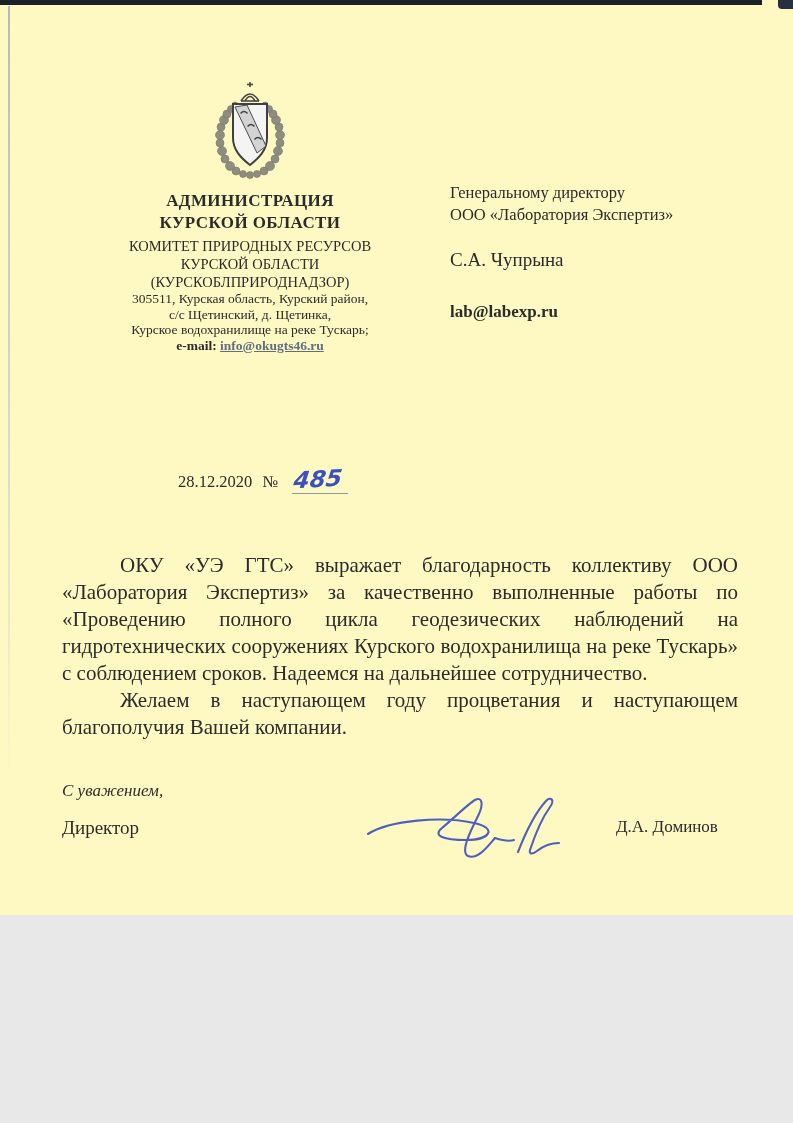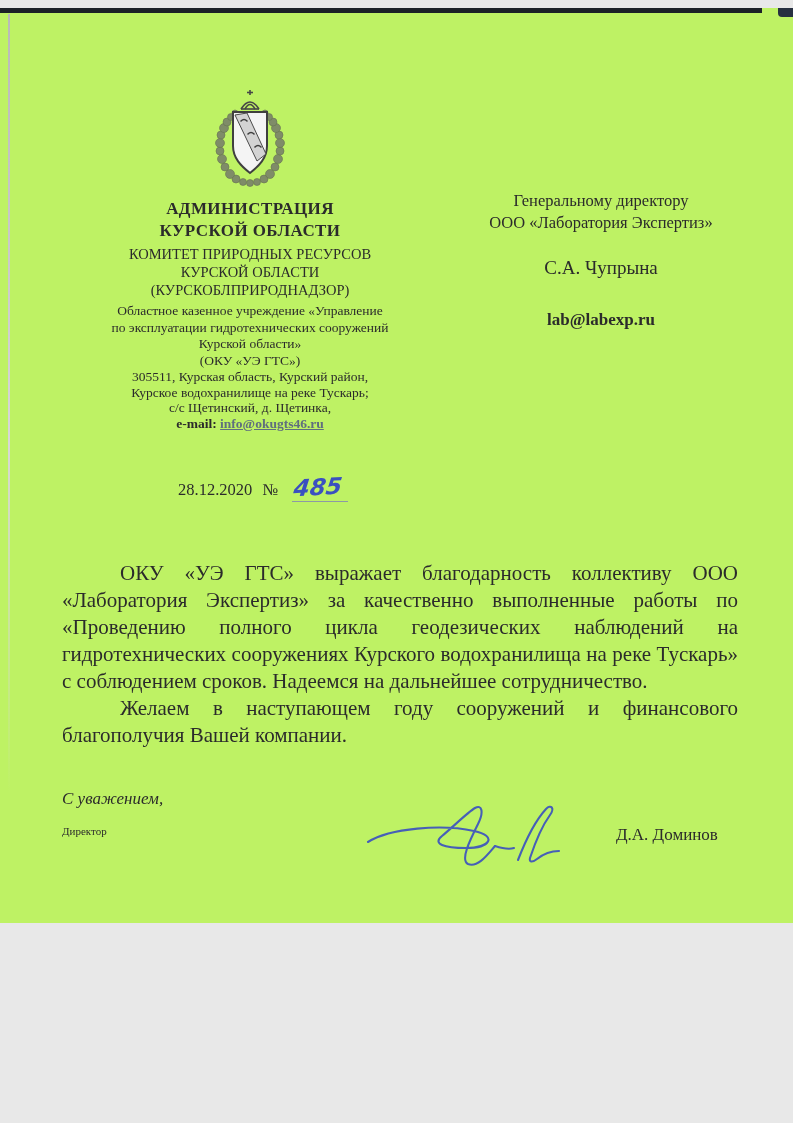--- a/index.html
+++ b/index.html
@@ -1,40 +1,40 @@
 <!DOCTYPE html>
 <html><head>
 <meta charset="utf-8">
 <style>
   html,body{margin:0;padding:0;background:#e8e8e8;}
   .page{
     position:relative;
     width:793px;height:915px;
-    margin:8px auto;
-    background:#bef264;
+    margin:0 auto;
+    background:#fef9c3;
     font-family:"Liberation Serif", serif;
     color:#2b2b2b;
     overflow:hidden;
   }
   
   .scan-top-band{position:absolute;left:0;top:0;width:762px;height:5px;background:#1c2127;}
   .scan-top-right-mark{position:absolute;right:0;top:0;width:15px;height:9px;background:#273040;border-bottom-left-radius:4px;}
   .scan-left-edge{position:absolute;left:8px;top:6px;width:2px;height:780px;
     background:linear-gradient(#b9b9b9,#d7d7d7 55%,rgba(255,255,255,0));}
   
   .letterhead{position:absolute;left:64px;top:76px;width:372px;text-align:center;}
   .crest{display:block;margin:0 auto 10px auto;}
   .org-name{font-weight:bold;font-size:17px;line-height:22px;letter-spacing:.4px;}
   .committee{font-size:14.5px;line-height:18px;margin-top:3px;}
   .institution{font-size:13.5px;line-height:16.5px;margin-top:4px;}
   .address{font-size:13.5px;line-height:15.5px;}
   .email-line{font-size:13.5px;line-height:15.5px;font-weight:bold;}
   .email-link{color:#5f6e7e;text-decoration:underline;cursor:pointer;}
   
-  .recipient{position:absolute;left:450px;top:182px;width:302px;text-align:center;}
+  .recipient{position:absolute;left:450px;top:182px;width:302px;text-align:left;}
   .recipient-line{font-size:16.5px;line-height:22px;}
   .recipient-name{font-weight:normal;font-size:19px;margin-top:23px;}
   .recipient-email{font-weight:bold;font-size:17px;margin-top:31px;}
   
   .reference{position:absolute;left:178px;top:466px;font-size:16.5px;}
   .ref-date{display:inline-block;}
   .ref-no{display:inline-block;margin-left:6px;}
   .handwritten-wrap{display:inline-block;margin-left:10px;border-bottom:1.5px solid #8d99a6;padding:0 6px 1px 2px;}
   .handwritten-number{
     display:inline-block;
@@ -42,21 +42,21 @@
     font-style:italic;font-weight:bold;
     font-size:23px;color:#3a50c0;
     transform:skewX(-10deg) rotate(-3deg);
   }
   
   .salutation{position:absolute;left:62px;top:517px;width:676px;text-align:center;font-size:17.5px;}
   .letter-body{position:absolute;left:62px;top:552px;width:676px;font-size:21px;line-height:27px;text-align:justify;}
   .letter-body p{margin:0;text-indent:58px;}
   
   .closing-regards{position:absolute;left:62px;top:781px;font-size:17px;font-style:italic;}
-  .closing-position{position:absolute;left:62px;top:817px;font-size:11px;}
+  .closing-position{position:absolute;left:62px;top:817px;font-size:19px;}
   .signature{position:absolute;left:362px;top:790px;}
   .signer-name{position:absolute;left:616px;top:817px;font-size:17px;}
   
   .footer{position:absolute;left:78px;top:1006px;font-size:12.5px;line-height:16px;color:#3a3a3a;}
 </style>
 </head>
 <body>
 
 <div class="page">
 
@@ -116,52 +116,46 @@
 
     <div class="org-name">АДМИНИСТРАЦИЯ</div>
     <div class="org-name">КУРСКОЙ ОБЛАСТИ</div>
 
     <div class="committee">
       <div>КОМИТЕТ ПРИРОДНЫХ РЕСУРСОВ</div>
       <div>КУРСКОЙ ОБЛАСТИ</div>
       <div>(КУРСКОБЛПРИРОДНАДЗОР)</div>
     </div>
 
-    <div class="institution">
-      <div>Областное казенное учреждение «Управление</div>
-      <div>по эксплуатации гидротехнических сооружений</div>
-      <div>Курской области»</div>
-      <div>(ОКУ «УЭ ГТС»)</div>
-    </div>
 
     <div class="address">
       <div>305511, Курская область, Курский район,</div>
+      <div>с/с Щетинский, д. Щетинка,</div>
       <div>Курское водохранилище на реке Тускарь;</div>
-      <div>с/с Щетинский, д. Щетинка,</div>
     </div>
 
     <div class="email-line"><span>e-mail: </span><span class="email-link">info@okugts46.ru</span></div>
   </div>
 
   <div class="recipient">
     <div class="recipient-line">Генеральному директору</div>
     <div class="recipient-line">ООО «Лаборатория Экспертиз»</div>
     <div class="recipient-name">С.А. Чупрына</div>
     <div class="recipient-email">lab@labexp.ru</div>
   </div>
 
   <div class="reference">
     <span class="ref-date">28.12.2020</span>
     <span class="ref-no">№</span>
     <span class="handwritten-wrap"><span class="handwritten-number">485</span></span>
   </div>
 
   <div class="letter-body">
     <p>ОКУ «УЭ ГТС» выражает благодарность коллективу ООО «Лаборатория Экспертиз» за качественно выполненные работы по «Проведению полного цикла геодезических наблюдений на гидротехнических сооружениях Курского водохранилища на реке Тускарь» с соблюдением сроков. Надеемся на дальнейшее сотрудничество.</p>
-    <p>Желаем в наступающем году сооружений и финансового благополучия Вашей компании.</p>
+    <p>Желаем в наступающем году процветания и наступающем благополучия Вашей компании.</p>
   </div>
 
   <div class="closing-regards">С уважением,</div>
   <div class="closing-position">Директор</div>
 
   <svg class="signature" width="215" height="85" viewBox="0 0 215 85">
     <g fill="none" stroke="#3a50c0" stroke-width="2.1" stroke-linecap="round" stroke-linejoin="round" opacity="0.9">
       <path d="M6 44 C28 30, 80 26, 112 33 C136 38, 128 50, 104 50 C82 50, 70 46, 80 38 C92 28, 106 14, 113 10 C120 6, 122 14, 116 26 C108 42, 98 62, 106 66 C116 70, 126 56, 133 48"></path>
       <path d="M133 48 C139 50, 146 52, 152 50"></path>
       <path d="M156 62 C163 44, 172 24, 184 11 C189 6, 193 10, 188 17 C180 28, 172 48, 168 60 C167 64, 170 65, 175 61 C180 57, 188 53, 197 53"></path>

